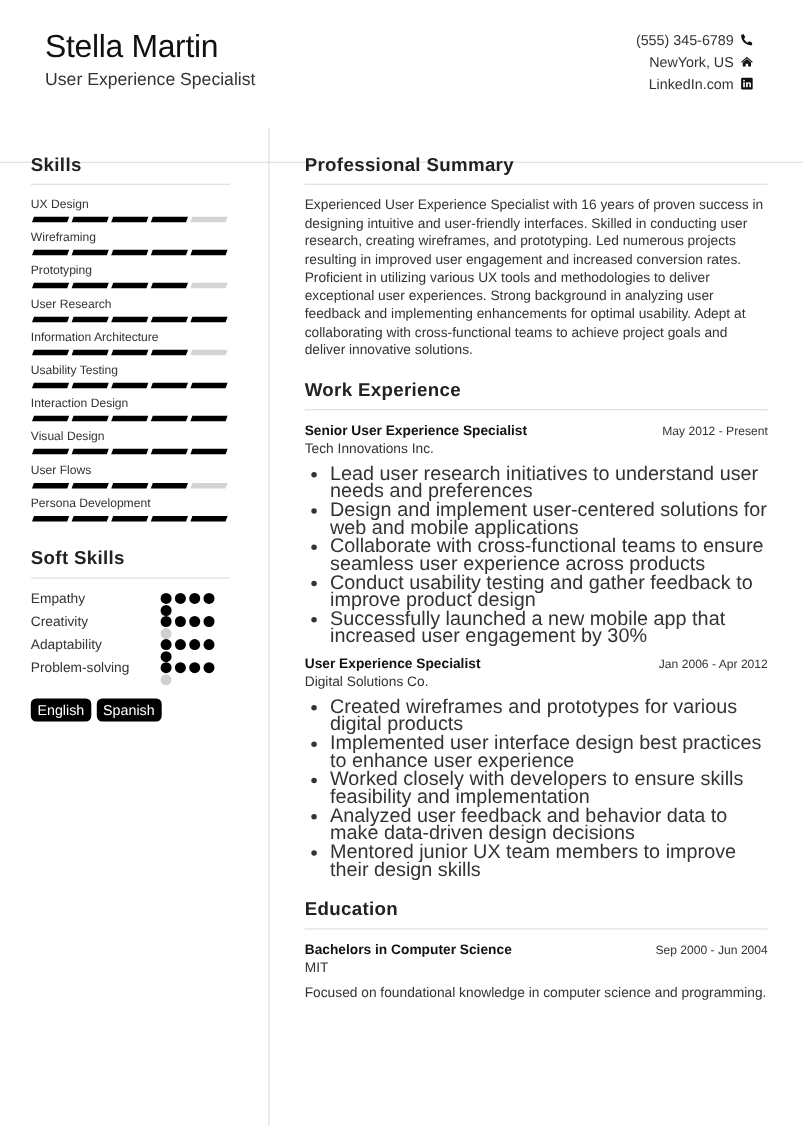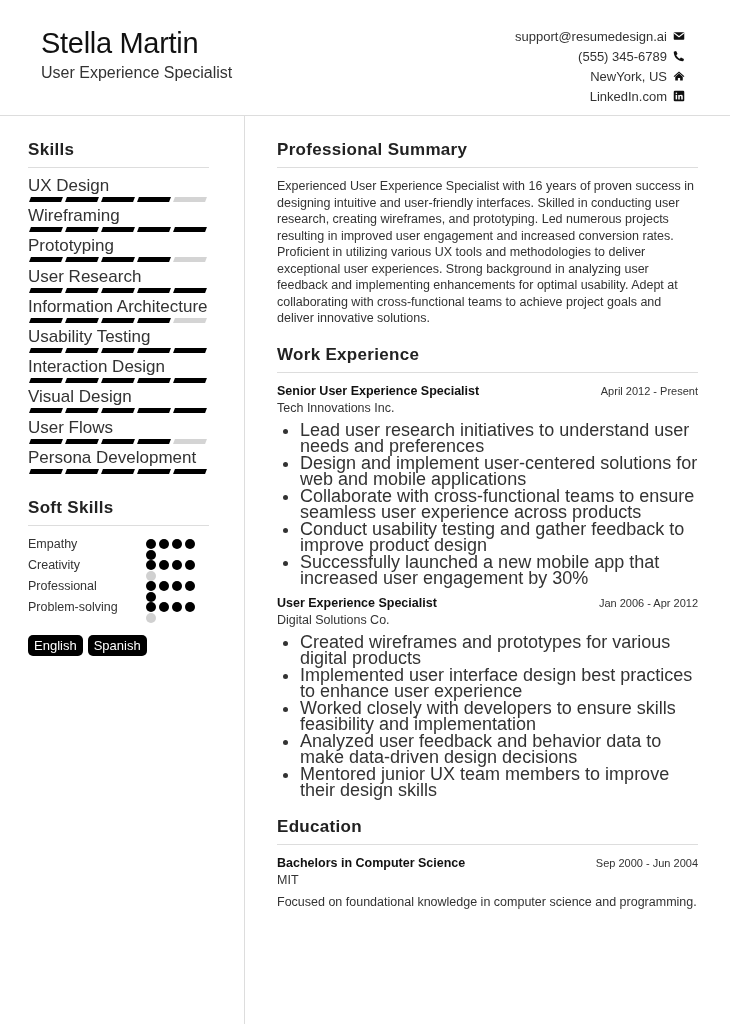--- a/index.html
+++ b/index.html
@@ -1,32 +1,32 @@
 <!DOCTYPE html>
 <html><head>
 <meta charset="utf-8">
 <style>
   * { box-sizing: border-box; margin: 0; padding: 0; }
   html, body { width: 730px; height: 1024px; background: #ffffff; overflow: hidden; }
   body { font-family: "Liberation Sans", "DejaVu Sans", sans-serif; color: #222; position: relative; }
 
-  .header { position: absolute; left: 0; top: 0; width: 730px; height: 116px; border-bottom: 1px solid #dddddd; }
+  .header { position: absolute; left: 0; top: 0; width: 730px; height: 148px; border-bottom: 1px solid #dddddd; }
   .name { position: absolute; left: 41px; top: 27px; font-size: 29px; font-weight: 500; color: #111; letter-spacing: -0.3px; }
   .title { position: absolute; left: 41px; top: 64px; font-size: 16px; color: #333; }
   .contacts { position: absolute; right: 45px; top: 26px; text-align: right; }
   .contact { display: flex; justify-content: flex-end; align-items: center; height: 20px; font-size: 13px; color: #333; }
   .contact .ic { width: 12px; height: 12px; margin-left: 6px; display: inline-flex; align-items: center; justify-content: center; }
   .contact svg { width: 12px; height: 12px; fill: #111; }
 
   .vline { position: absolute; left: 244px; top: 116px; width: 1px; height: 908px; background: #dddddd; }
 
   .left { position: absolute; left: 28px; top: 140px; width: 181px; }
   .sec-h { font-size: 17px; font-weight: 600; color: #222; letter-spacing: 0.3px; padding-bottom: 7px; border-bottom: 1px solid #dddddd; margin-bottom: 10px; }
   .skill { height: 30.2px; }
-  .skill-name { font-size: 17px; color: #333; line-height: 16px; }
+  .skill-name { font-size: 11px; color: #333; line-height: 16px; }
   .bars { display: flex; gap: 4px; margin-top: 3px; padding-left: 2px; }
   .bar { width: 32px; height: 5px; background: #000; transform: skewX(-20deg); }
   .bar.off { background: #d4d4d4; }
 
   .soft { margin-top: 18px; }
   .soft-row { position: relative; height: 21px; font-size: 12.5px; color: #333; line-height: 16px; }
   .dots { position: absolute; left: 118px; top: 3px; width: 52px; display: flex; flex-wrap: wrap; gap: 0 3px; }
   .dot { width: 10px; height: 10px; border-radius: 50%; background: #000; }
   .dot.off { background: #d0d0d0; }
   .dot.wrap { position: absolute; left: 0; top: 11px; }
@@ -49,29 +49,20 @@
   .edu { margin-bottom: 8px; }
   .edu-desc { font-size: 12.5px; line-height: 16.5px; color: #333; margin-top: 5px; }
 </style>
 </head>
 <body>
 
 <div class="header">
   <div class="name">Stella Martin</div>
   <div class="title">User Experience Specialist</div>
   <div class="contacts">
-    <div class="contact">
-      <span>support@resumedesign.ai</span>
-      <span class="ic">
-          <svg viewBox="0 0 16 16">
-            <rect x="1" y="3" width="14" height="10" rx="1"></rect>
-            <path d="M1.5 4 L8 9 L14.5 4" stroke="#fff" stroke-width="1.4" fill="none"></path>
-          </svg>
-        </span>
-    </div>
     <div class="contact">
       <span>(555) 345-6789</span>
       <span class="ic">
           <svg viewBox="0 0 16 16">
             <path d="M14 11.5l-2.8-1.3c-.4-.2-.8-.1-1 .2l-1.1 1.3C7 10.6 5.4 9 4.3 6.9l1.3-1.1c.3-.3.4-.7.2-1L4.5 2c-.2-.4-.7-.6-1.1-.5L1.6 2c-.4.1-.6.4-.6.8C1 9.6 6.4 15 13.2 15c.4 0 .7-.3.8-.6l.5-1.8c.1-.4-.1-.9-.5-1.1z"></path>
           </svg>
         </span>
     </div>
     <div class="contact">
       <span>NewYork, US</span>
@@ -215,21 +206,21 @@
             <div class="dot"></div>
             <div class="dot wrap"></div>
           </div></div>
         <div class="soft-row"><span>Creativity</span><div class="dots">
             <div class="dot"></div>
             <div class="dot"></div>
             <div class="dot"></div>
             <div class="dot"></div>
             <div class="dot off wrap"></div>
           </div></div>
-        <div class="soft-row"><span>Professional</span><div class="dots">
+        <div class="soft-row"><span>Adaptability</span><div class="dots">
             <div class="dot"></div>
             <div class="dot"></div>
             <div class="dot"></div>
             <div class="dot"></div>
             <div class="dot wrap"></div>
           </div></div>
         <div class="soft-row"><span>Problem-solving</span><div class="dots">
             <div class="dot"></div>
             <div class="dot"></div>
             <div class="dot"></div>
@@ -252,21 +243,21 @@
     <div class="sec-h">Professional Summary</div>
     <div class="para">Experienced User Experience Specialist with 16 years of proven success in designing intuitive and user-friendly interfaces. Skilled in conducting user research, creating wireframes, and prototyping. Led numerous projects resulting in improved user engagement and increased conversion rates. Proficient in utilizing various UX tools and methodologies to deliver exceptional user experiences. Strong background in analyzing user feedback and implementing enhancements for optimal usability. Adept at collaborating with cross-functional teams to achieve project goals and deliver innovative solutions.</div>
   </div>
 
   <div class="section">
     <div class="sec-h">Work Experience</div>
     <div id="jobs-list">
         <div class="job">
           <div class="job-head">
             <span class="job-title">Senior User Experience Specialist</span>
-            <span class="job-date">April 2012 - Present</span>
+            <span class="job-date">May 2012 - Present</span>
           </div>
           <div class="job-org">Tech Innovations Inc.</div>
           <ul class="bul">
             <li>Lead user research initiatives to understand user needs and preferences</li>
             <li>Design and implement user-centered solutions for web and mobile applications</li>
             <li>Collaborate with cross-functional teams to ensure seamless user experience across products</li>
             <li>Conduct usability testing and gather feedback to improve product design</li>
             <li>Successfully launched a new mobile app that increased user engagement by 30%</li>
           </ul>
         </div>

